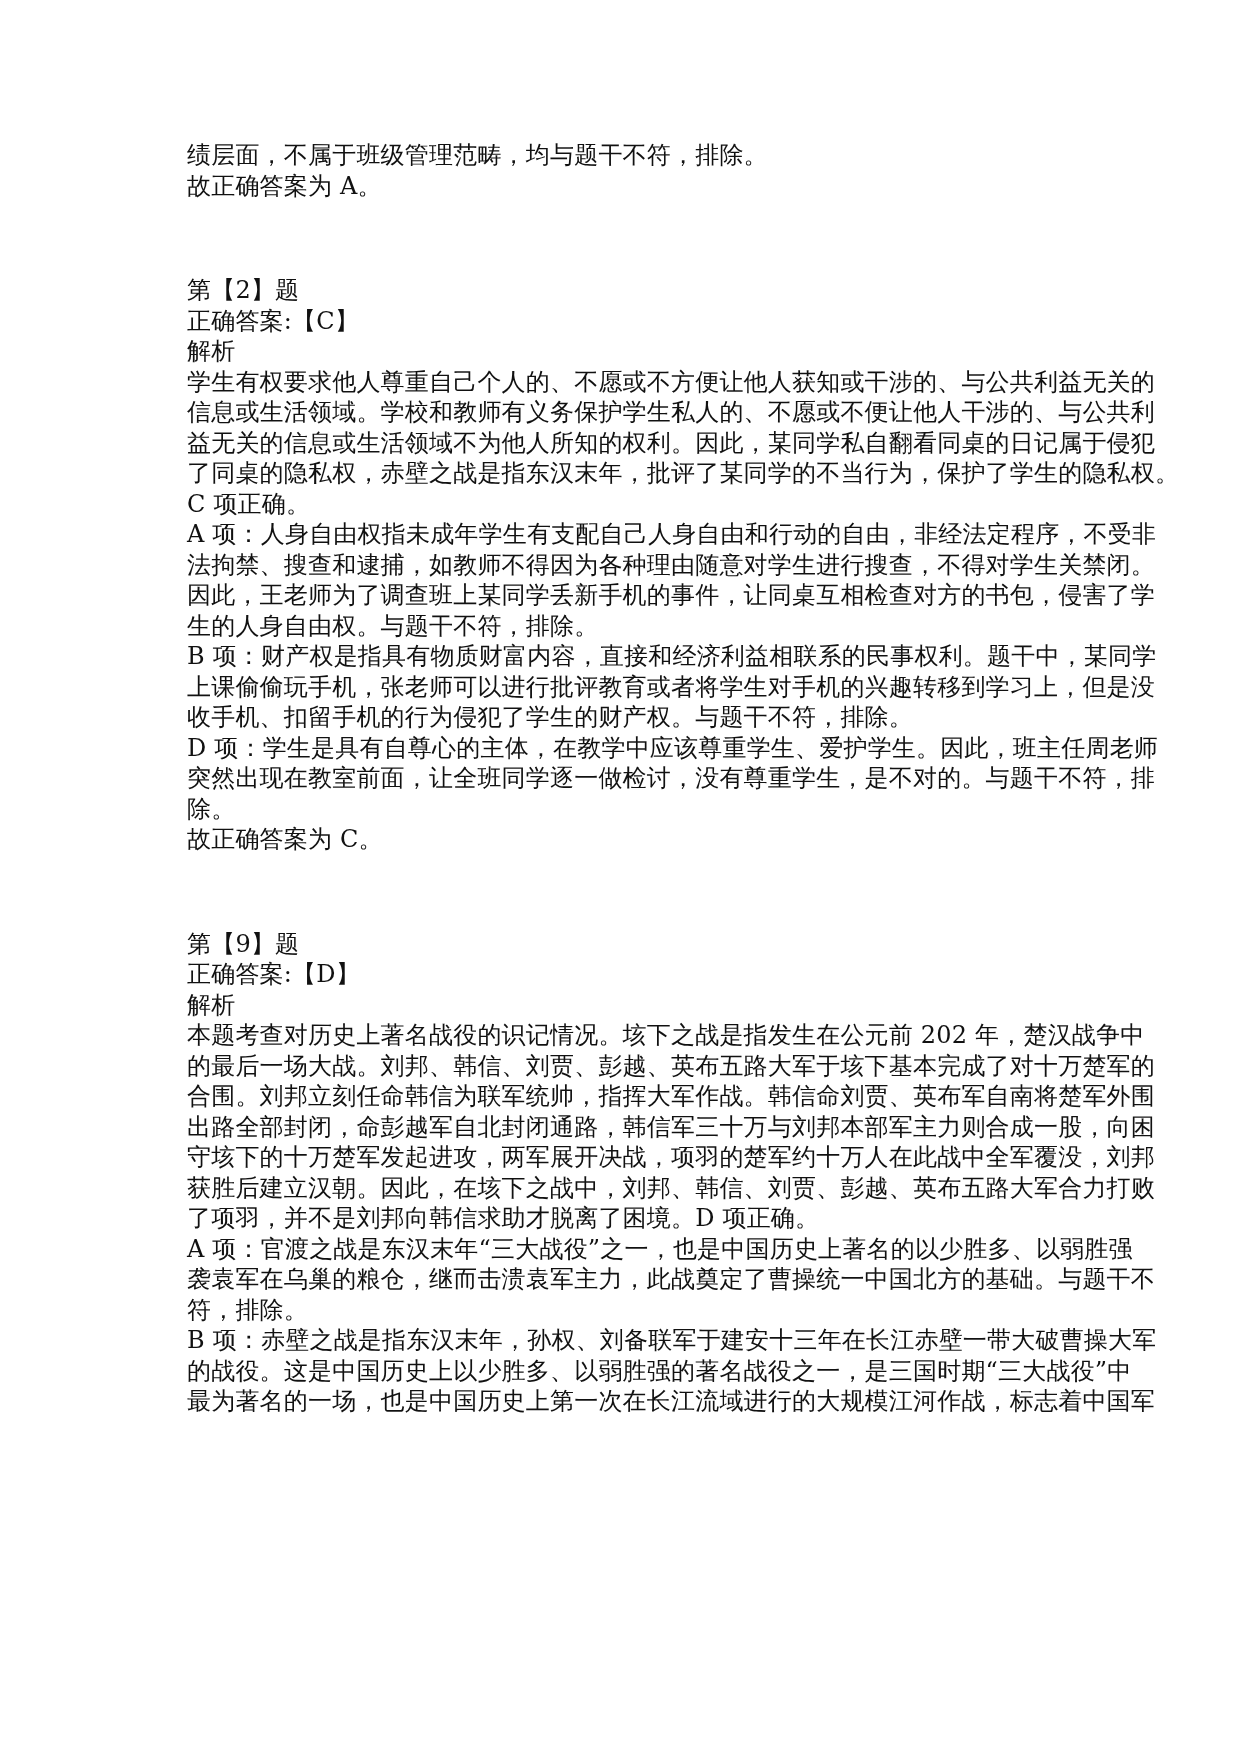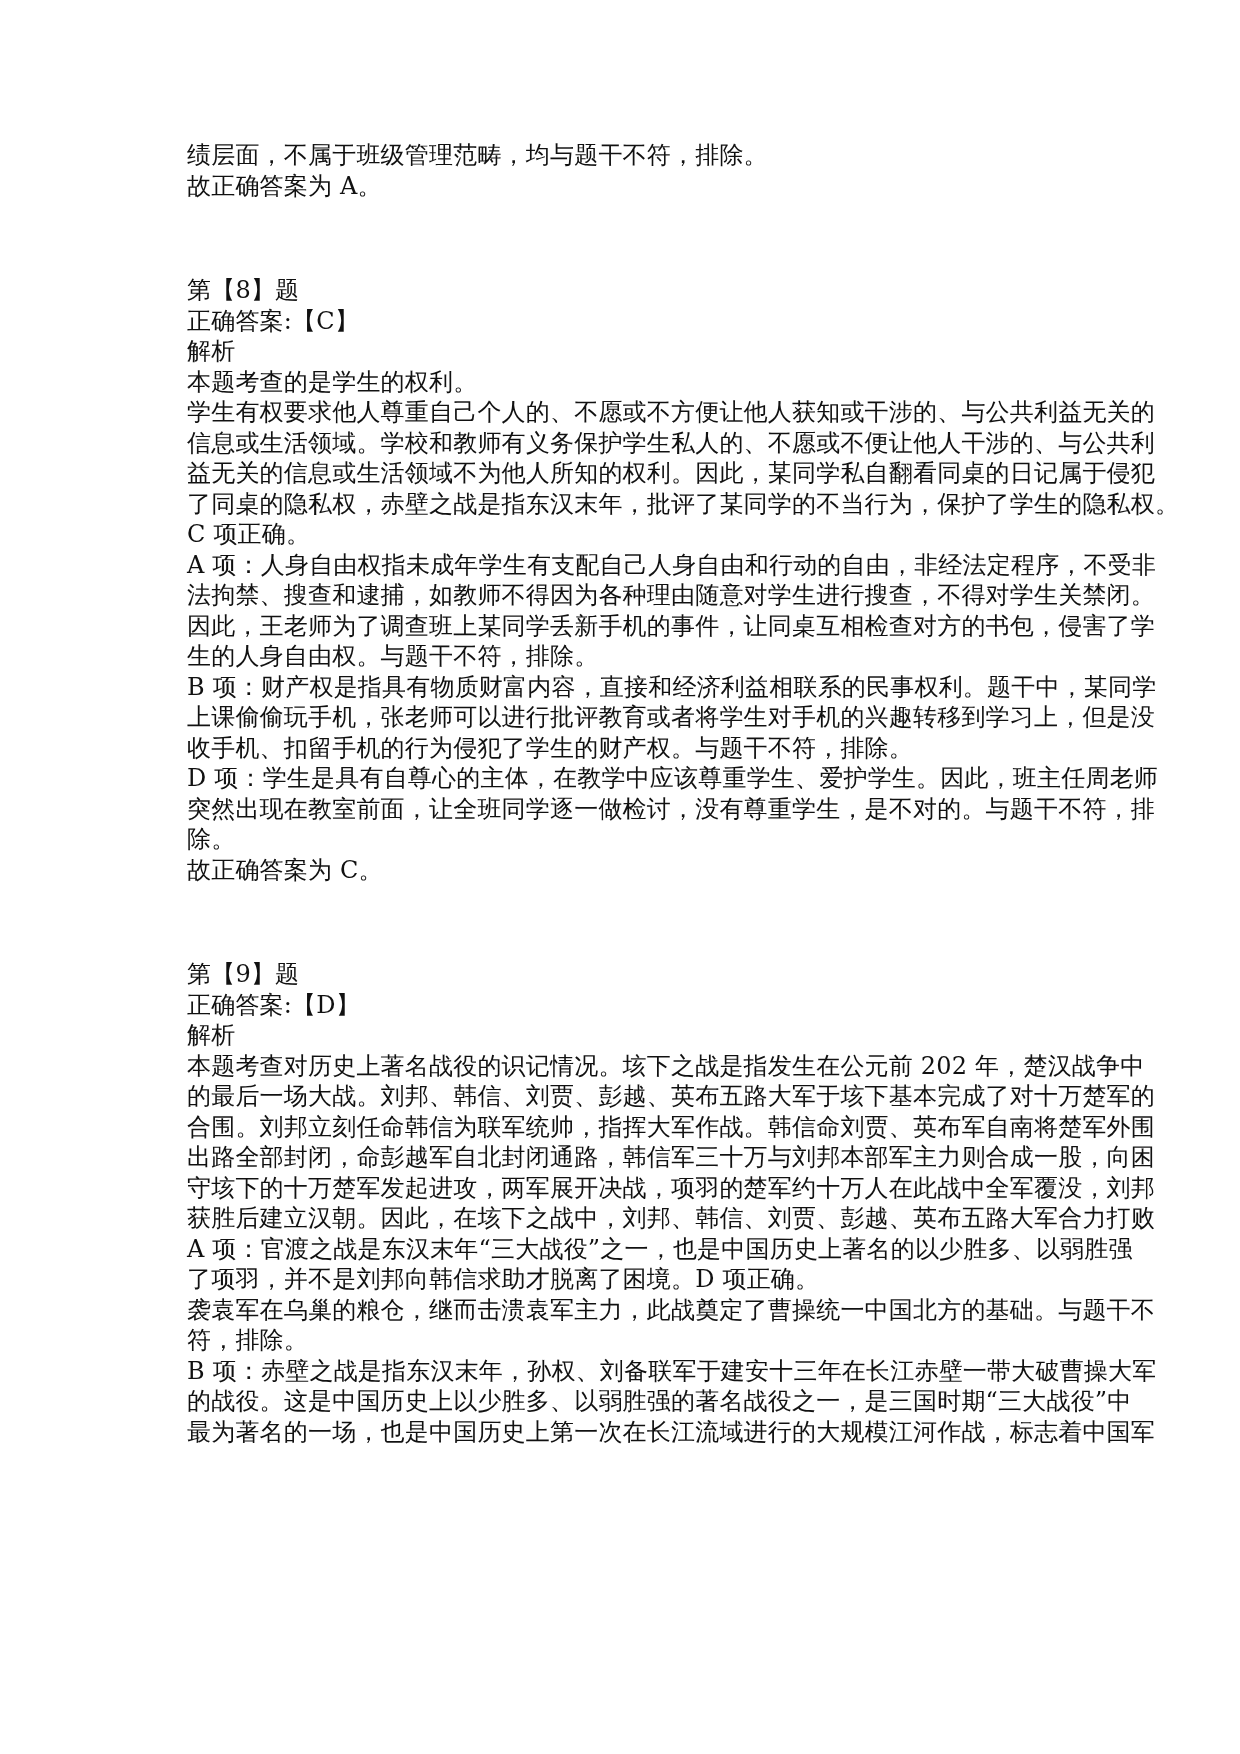--- a/index.html
+++ b/index.html
@@ -38,24 +38,23 @@
 <div class="page">
 
   <div>
     <div class="line">绩层面，不属于班级管理范畴，均与题干不符，排除。</div>
     <div class="line">故正确答案为 A。</div>
   </div>
 
   <div class="gap-large"></div>
 
   <div>
-    <div class="line">第【8】题</div>
+    <div class="line">第【2】题</div>
     <div class="line">正确答案:【C】</div>
     <div class="line">解析</div>
-    <div class="line">本题考查的是学生的权利。</div>
     <div class="line">学生有权要求他人尊重自己个人的、不愿或不方便让他人获知或干涉的、与公共利益无关的</div>
     <div class="line">信息或生活领域。学校和教师有义务保护学生私人的、不愿或不便让他人干涉的、与公共利</div>
     <div class="line">益无关的信息或生活领域不为他人所知的权利。因此，某同学私自翻看同桌的日记属于侵犯</div>
     <div class="line">了同桌的隐私权，赤壁之战是指东汉末年，批评了某同学的不当行为，保护了学生的隐私权。</div>
     <div class="line">C 项正确。</div>
     <div class="line">A 项：人身自由权指未成年学生有支配自己人身自由和行动的自由，非经法定程序，不受非</div>
     <div class="line">法拘禁、搜查和逮捕，如教师不得因为各种理由随意对学生进行搜查，不得对学生关禁闭。</div>
     <div class="line">因此，王老师为了调查班上某同学丢新手机的事件，让同桌互相检查对方的书包，侵害了学</div>
     <div class="line">生的人身自由权。与题干不符，排除。</div>
     <div class="line">B 项：财产权是指具有物质财富内容，直接和经济利益相联系的民事权利。题干中，某同学</div>
@@ -72,22 +71,22 @@
   <div>
     <div class="line">第【9】题</div>
     <div class="line">正确答案:【D】</div>
     <div class="line">解析</div>
     <div class="line">本题考查对历史上著名战役的识记情况。垓下之战是指发生在公元前 202 年，楚汉战争中</div>
     <div class="line">的最后一场大战。刘邦、韩信、刘贾、彭越、英布五路大军于垓下基本完成了对十万楚军的</div>
     <div class="line">合围。刘邦立刻任命韩信为联军统帅，指挥大军作战。韩信命刘贾、英布军自南将楚军外围</div>
     <div class="line">出路全部封闭，命彭越军自北封闭通路，韩信军三十万与刘邦本部军主力则合成一股，向困</div>
     <div class="line">守垓下的十万楚军发起进攻，两军展开决战，项羽的楚军约十万人在此战中全军覆没，刘邦</div>
     <div class="line">获胜后建立汉朝。因此，在垓下之战中，刘邦、韩信、刘贾、彭越、英布五路大军合力打败</div>
+    <div class="line">了项羽，并不是刘邦向韩信求助才脱离了困境。D 项正确。</div>
     <div class="line">A 项：官渡之战是东汉末年“三大战役”之一，也是中国历史上著名的以少胜多、以弱胜强</div>
-    <div class="line">了项羽，并不是刘邦向韩信求助才脱离了困境。D 项正确。</div>
     <div class="line">袭袁军在乌巢的粮仓，继而击溃袁军主力，此战奠定了曹操统一中国北方的基础。与题干不</div>
     <div class="line">符，排除。</div>
     <div class="line">B 项：赤壁之战是指东汉末年，孙权、刘备联军于建安十三年在长江赤壁一带大破曹操大军</div>
     <div class="line">的战役。这是中国历史上以少胜多、以弱胜强的著名战役之一，是三国时期“三大战役”中</div>
     <div class="line">最为著名的一场，也是中国历史上第一次在长江流域进行的大规模江河作战，标志着中国军</div>
   </div>
 
 </div>
 
 </body></html>

